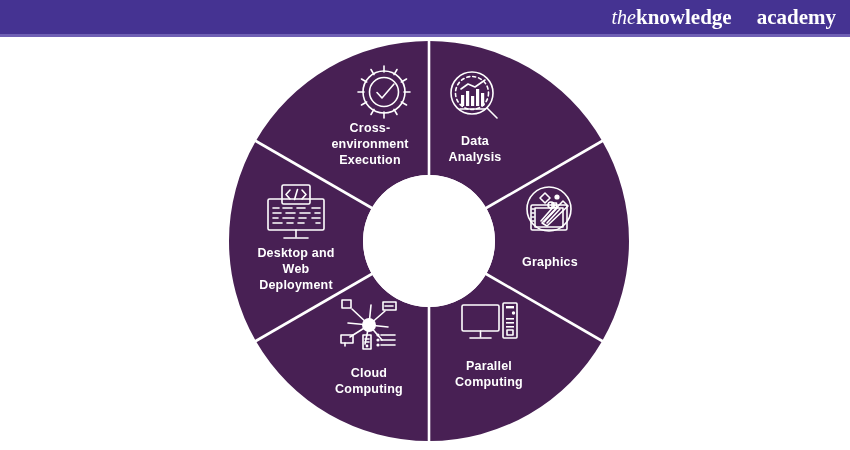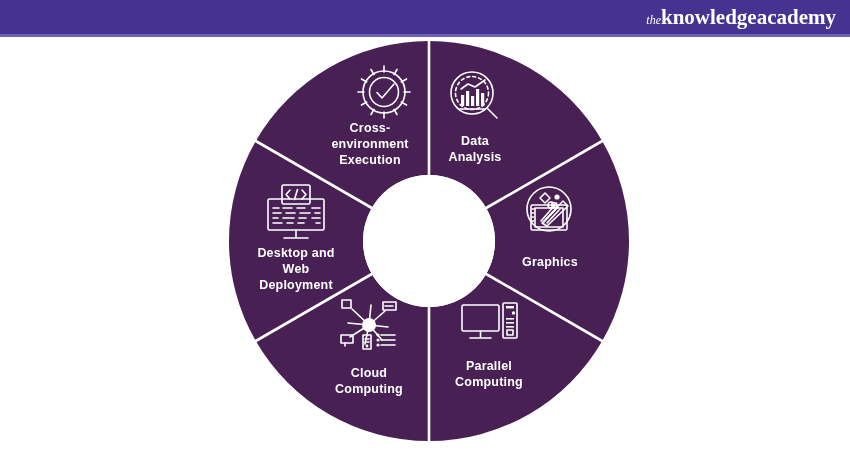--- a/index.html
+++ b/index.html
@@ -41,27 +41,28 @@
   .brand {
     color: #ffffff;
     font-family: "Liberation Serif", serif;
     font-size: 21px;
     letter-spacing: 0px;
     white-space: nowrap;
     line-height: 1;
   }
   .brand .b-the {
     font-style: italic;
-    font-size: 12px;
+    font-size: 20px;
   }
   .brand .b-knowledge {
     font-weight: bold;
   }
   .brand .b-academy {
     font-weight: bold;
+    margin-left: 25px;
   }
 
   
   .stage {
     position: absolute;
     left: 0;
     top: 37px;
     width: 850px;
     height: 413px;
   }

